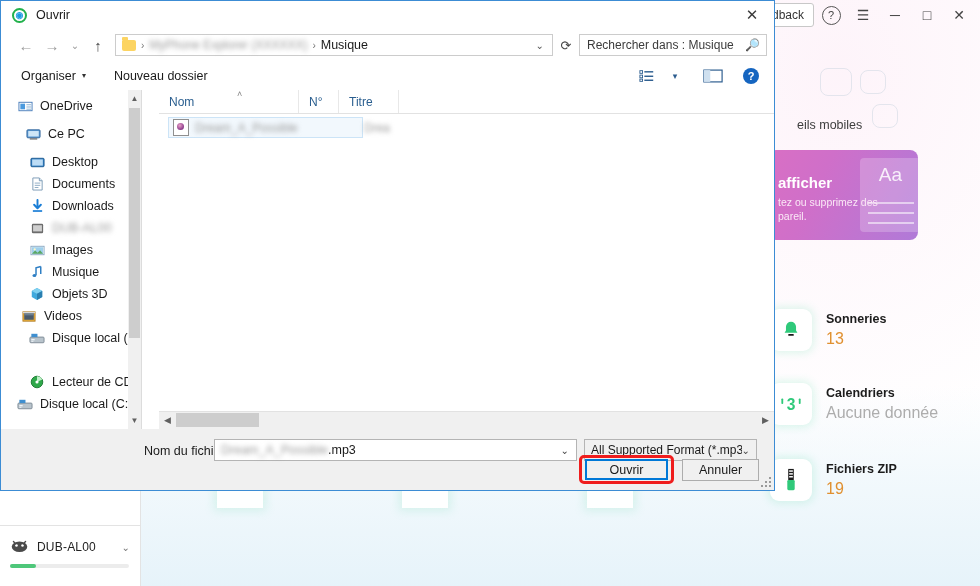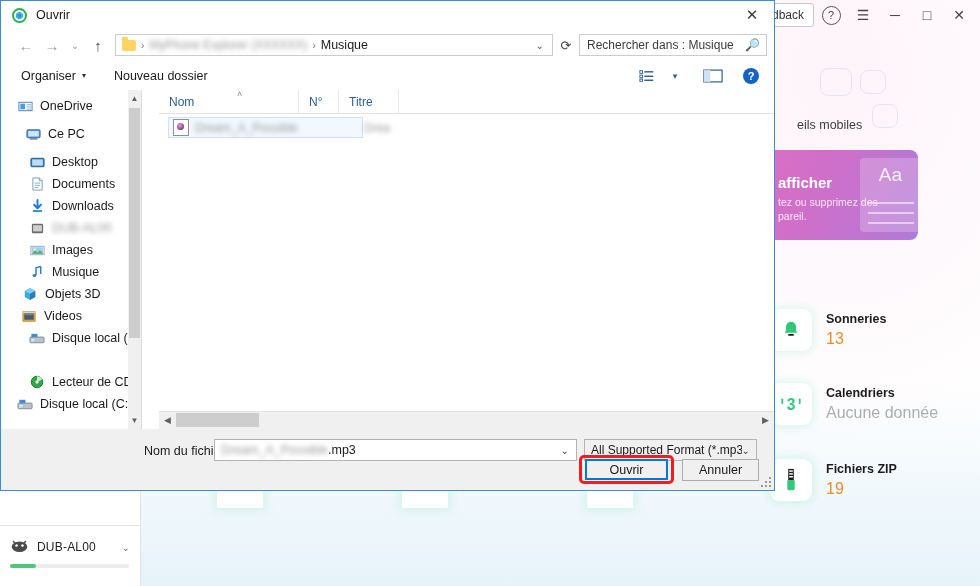--- a/index.html
+++ b/index.html
@@ -402,21 +402,21 @@
           <div class="np-item" style="padding-left: 28px;">
             <span class="np-ico">
               <svg width="13" height="14" viewBox="0 0 14 15">
                 <path d="M10.5 1.5v8.1" stroke="#2f7fc4" stroke-width="1.6" fill="none"></path>
                 <path d="M10.5 1.5L5.4 3v7.6" stroke="#2f7fc4" stroke-width="1.6" fill="none"></path>
                 <ellipse cx="3.7" cy="11.3" rx="2.1" ry="1.7" fill="#2f7fc4"></ellipse>
               </svg>
             </span>
             <span>Musique</span>
           </div>
-          <div class="np-item" style="padding-left: 21px;">
+          <div class="np-item" style="padding-left: 28px;">
             <span class="np-ico">
               <svg width="14" height="14" viewBox="0 0 15 15">
                 <path d="M7.5 1.2l5.6 3v6.6l-5.6 3-5.6-3V4.2z" fill="#3fa9dd"></path>
                 <path d="M7.5 1.2l5.6 3-5.6 3-5.6-3z" fill="#7fd0f0"></path>
                 <path d="M7.5 7.2v6.6l5.6-3V4.2z" fill="#2a7fb0"></path>
               </svg>
             </span>
             <span>Objets 3D</span>
           </div>
           <div class="np-item" style="padding-left: 20px;">

